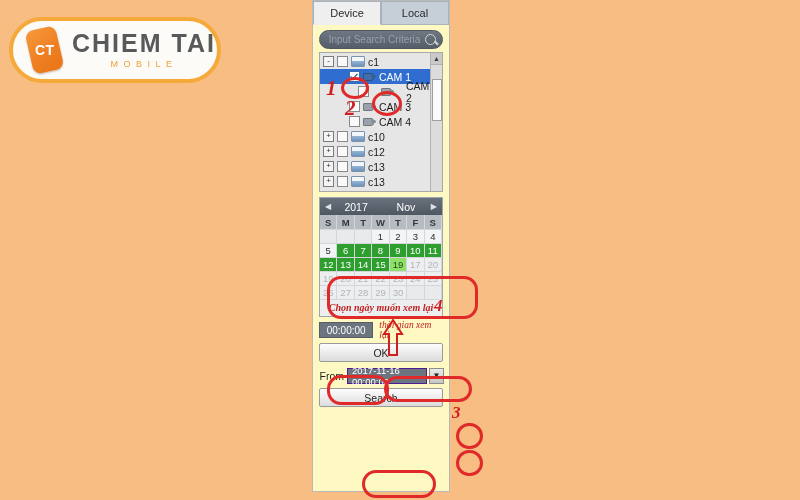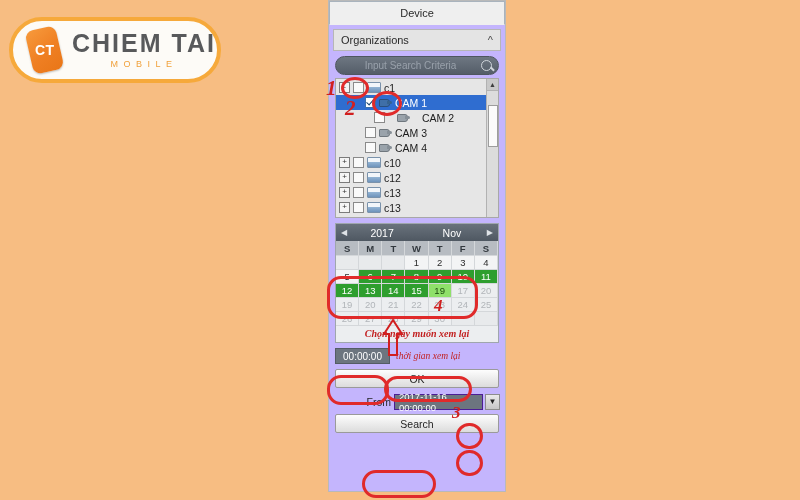--- a/index.html
+++ b/index.html
@@ -32,22 +32,22 @@
     font-size:25px;font-weight:bold;color:#58595b;letter-spacing:2px;
     font-family:"Liberation Sans",sans-serif;
   }
   .logo-sub{
     font-size:9px;color:#f0a13c;letter-spacing:5.5px;margin-top:4px;text-align:center;
     font-family:"Liberation Sans",sans-serif;
   }
 
   
   .panel{
-    position:absolute;left:328px;top:0px;width:178px;height:492px;
-    background:#c4b5fd;border:1px solid #b9b9b9;box-sizing:border-box;
+    position:absolute;left:312px;top:0px;width:138px;height:492px;
+    background:#fef9c3;border:1px solid #b9b9b9;box-sizing:border-box;
   }
   
   .tabs{display:flex;height:24px;background:#dfdfdf;}
   .tab{
     flex:1;display:flex;align-items:center;justify-content:center;
     font-size:11px;color:#2a2a2a;border:1px solid #a9b3bd;box-sizing:border-box;
   }
   .tab.active{background:#efefef;border-bottom:1px solid #efefef;}
   .tab.inactive{background:#c6cfd8;}
 
@@ -162,21 +162,21 @@
   }
   .time-note{font-size:9.5px;color:#c21f1f;font-style:italic;margin-left:6px;font-family:"Liberation Serif",serif;}
 
   .btn{
     margin:4px 6px 0 6px;height:17px;border:1px solid #9a9a9a;border-radius:2px;
     background:linear-gradient(#fdfdfd,#dcdcdc);
     display:flex;align-items:center;justify-content:center;font-size:10.5px;color:#1f1f1f;
   }
 
   .ft-row{margin:5px 5px 0 5px;display:flex;align-items:center;height:17px;}
-  .ft-lbl{font-size:10.5px;color:#1f1f1f;width:26px;text-align:right;margin-right:3px;margin-left:31px;}
+  .ft-lbl{font-size:10.5px;color:#1f1f1f;width:26px;text-align:right;margin-right:3px;}
   .ft-val{
     flex:1;height:16px;background:#6c757f;border:1px solid #4c1d95;color:#fff;
     font-size:9.5px;display:flex;align-items:center;padding-left:4px;box-sizing:border-box;
   }
   .ft-btn{
     width:15px;height:16px;margin-left:2px;background:linear-gradient(#eaeaea,#c6c6c6);
     border:1px solid #8d8d8d;display:flex;align-items:center;justify-content:center;
     font-size:8px;color:#222;box-sizing:border-box;
   }
   .ft-btn.cal-ic{color:#b81d1d;font-size:9px;}
@@ -198,26 +198,23 @@
   <div class="logo-text">
     <div class="logo-main">CHIEM TAI</div>
     <div class="logo-sub">MOBILE</div>
   </div>
 </div>
 
 <div class="panel">
 
   <div class="tabs">
     <div class="tab active">Device</div>
-  </div>
-
-  <div class="org-header">
-    <span class="lbl">Organizations</span>
-    <span class="chev">^</span>
-  </div>
+    <div class="tab inactive">Local</div>
+  </div>
+
 
   <div class="search-box">
     <span class="search-ph">Input Search Criteria</span>
     <span class="mag"></span>
   </div>
 
   <div class="tree-wrap">
     <div class="tree" id="tree-body">
         <div class="row" style="padding-left: 3px;">
           <span class="exp">-</span>

